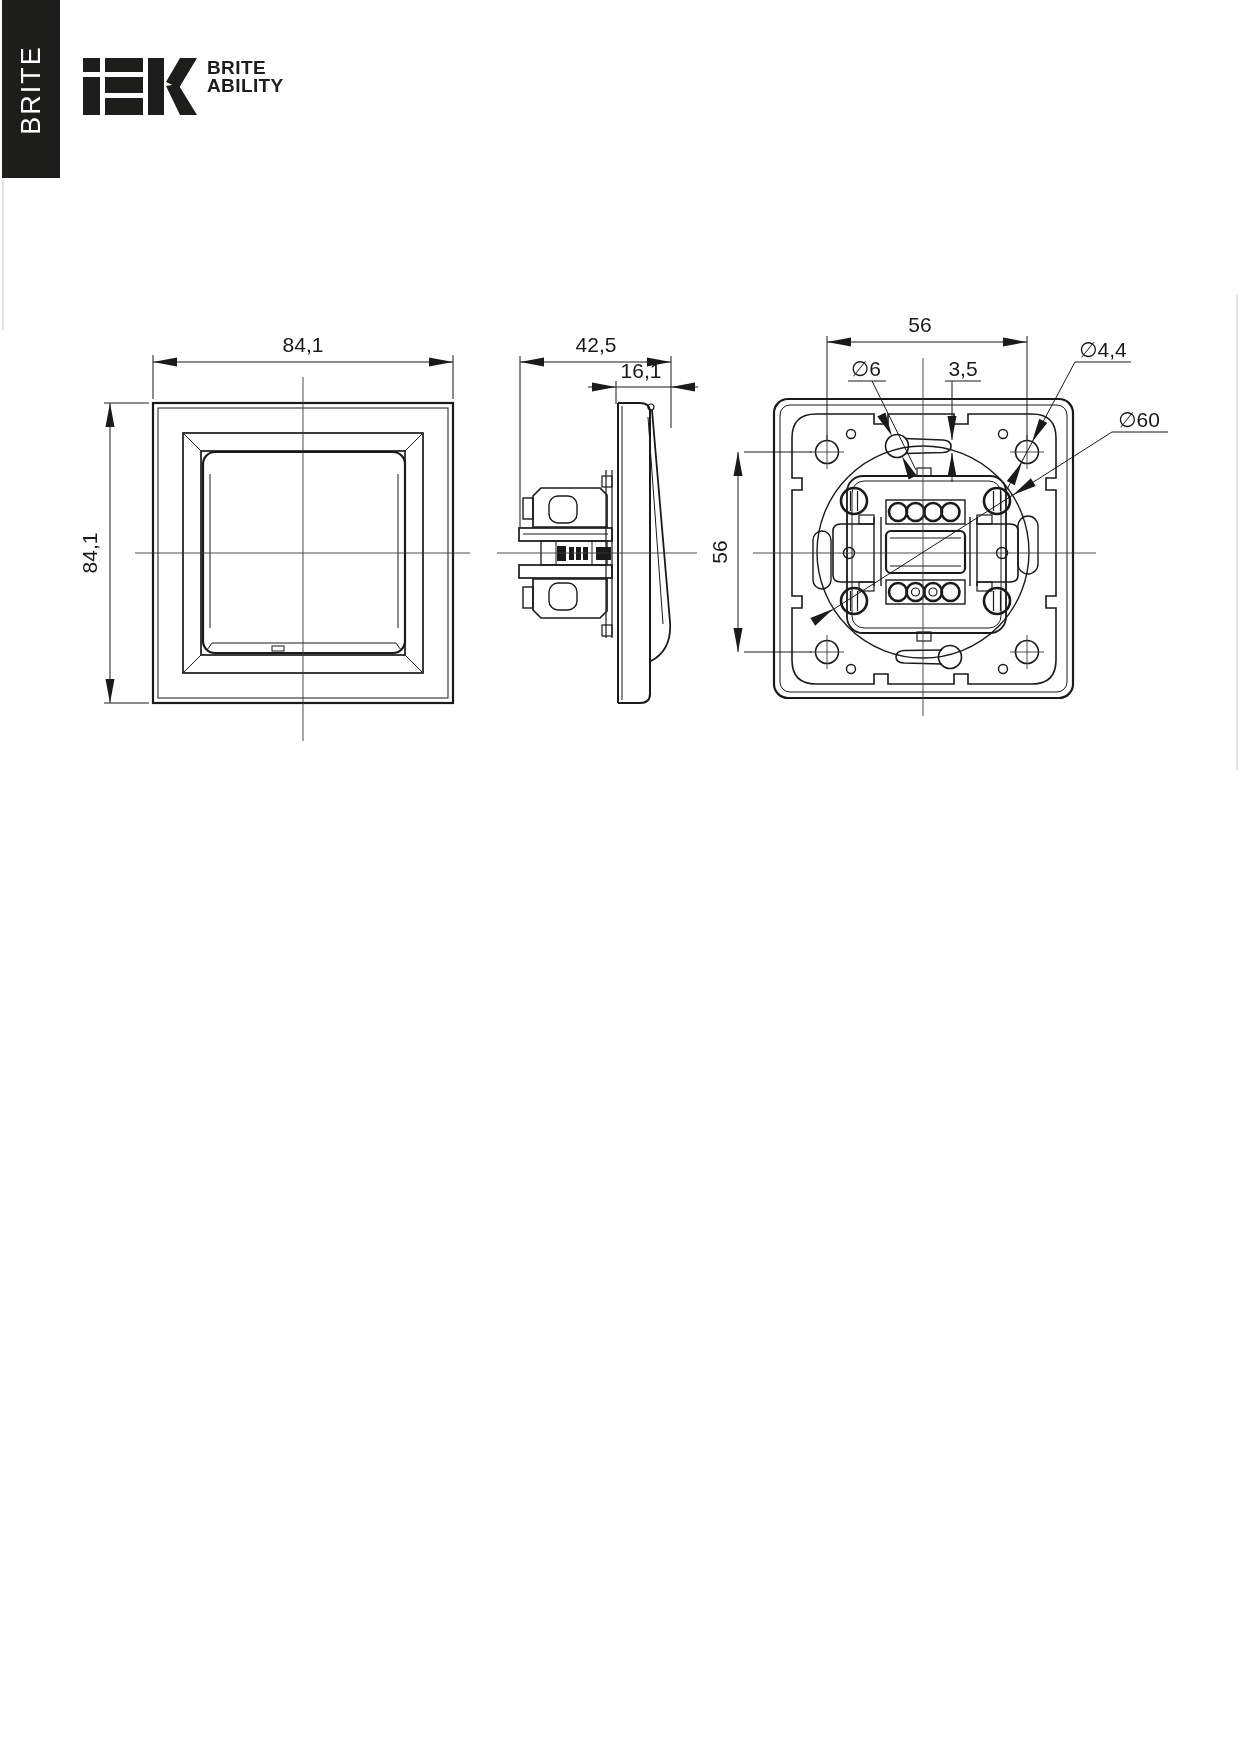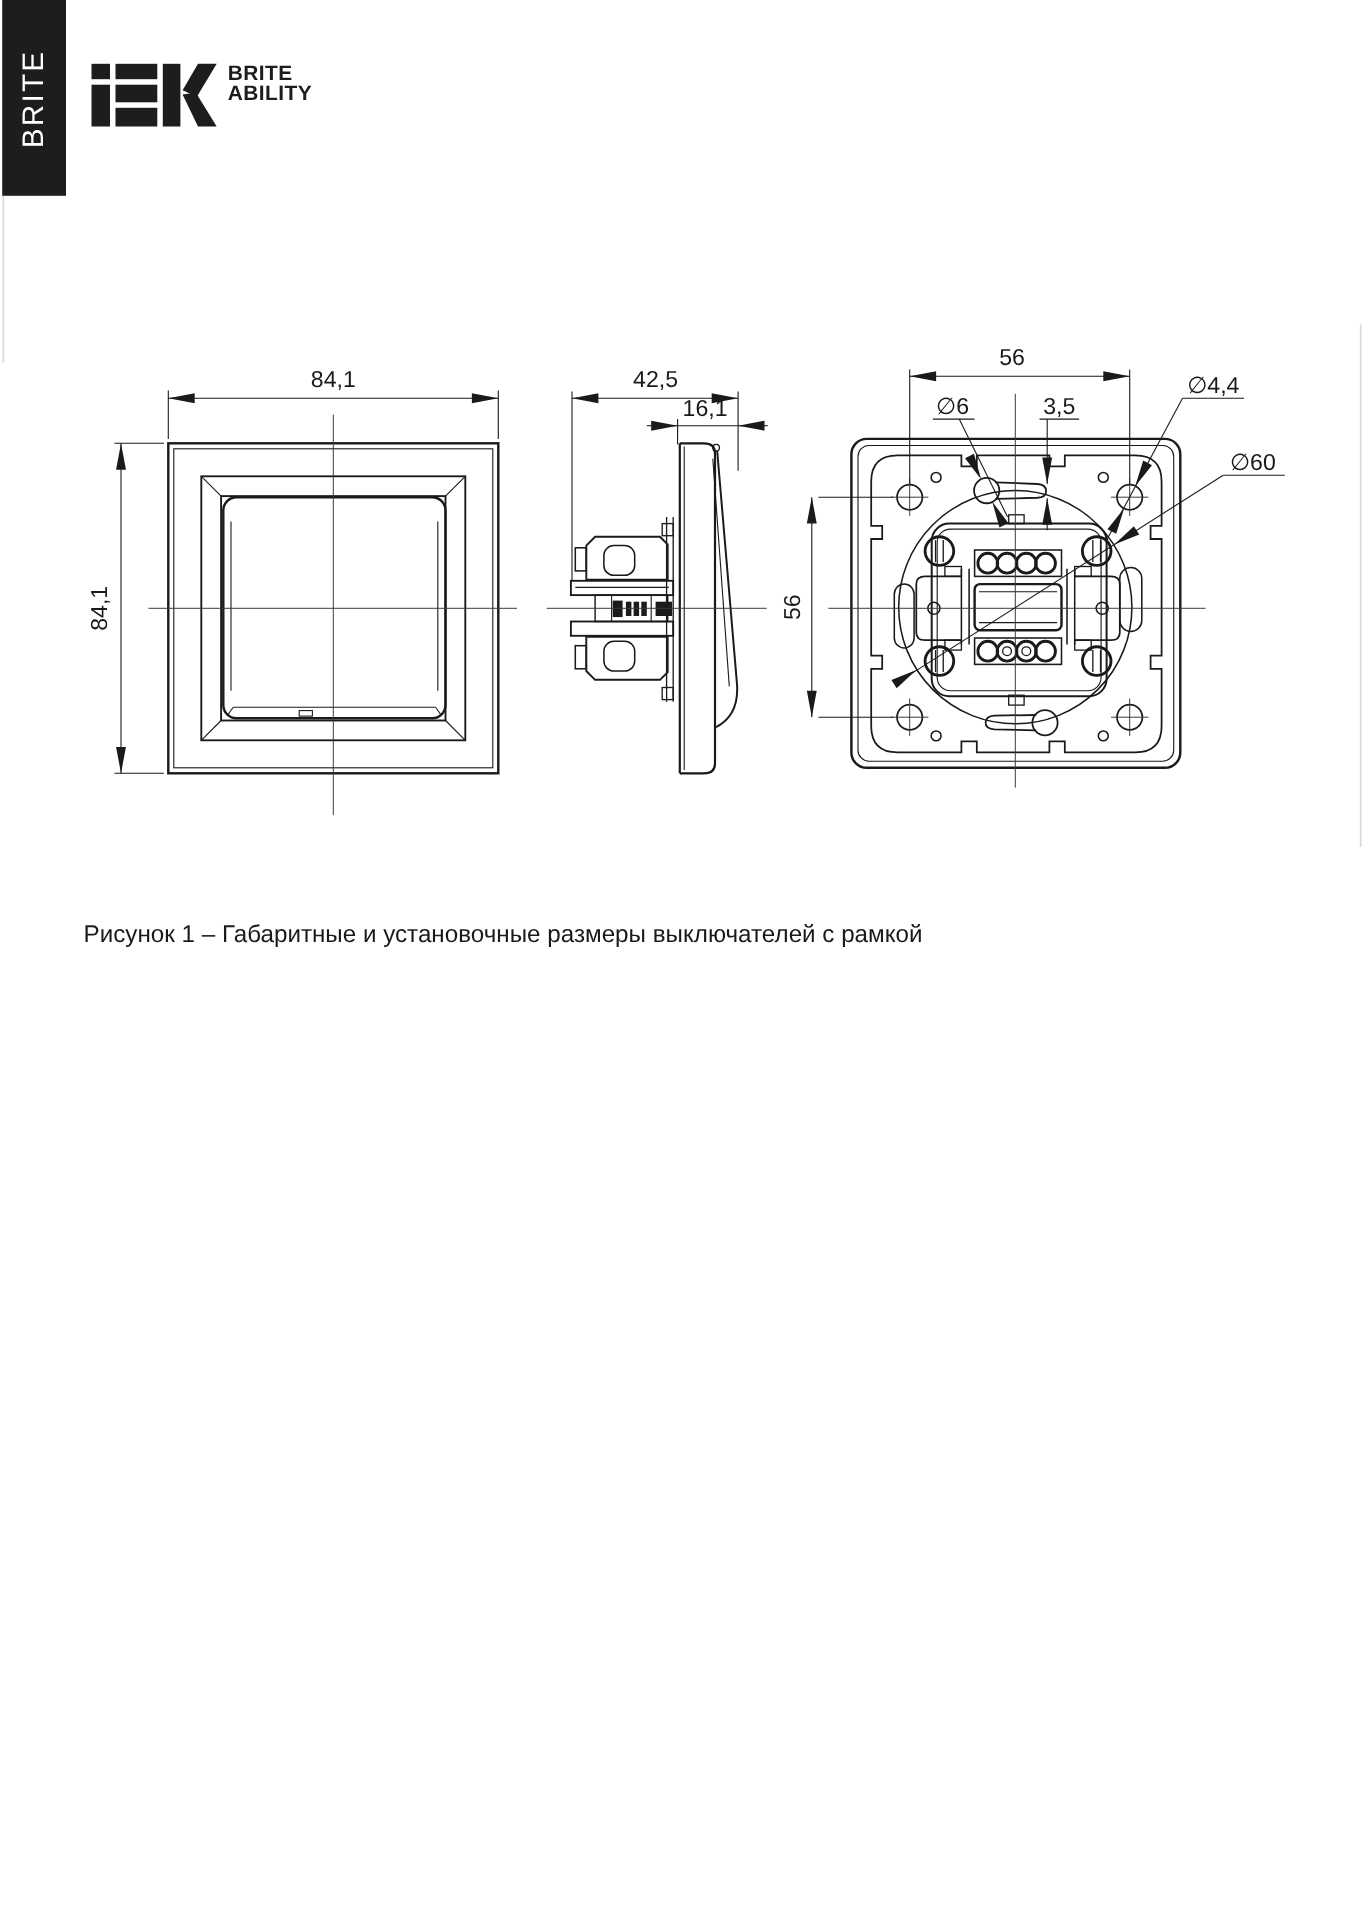--- a/index.html
+++ b/index.html
@@ -356,15 +356,14 @@
         </g>
         <g fill="#1a1a1a">
           <path d="M0 0 L-24 -4.5 L-24 4.5 Z" transform="translate(1013,495) rotate(147.5)"></path>
           <path d="M0 0 L-24 -4.5 L-24 4.5 Z" transform="translate(833,609) rotate(-32.5)"></path>
         </g>
         <text x="1139" y="427" text-anchor="middle">∅60</text>
       </g>
     </g>
   </svg>
 
-  <div class="caption">Рисунок 1 – Габаритные и установочные размеры выключателей с рамкой</div>
 
 </div>
 
 </body></html>

